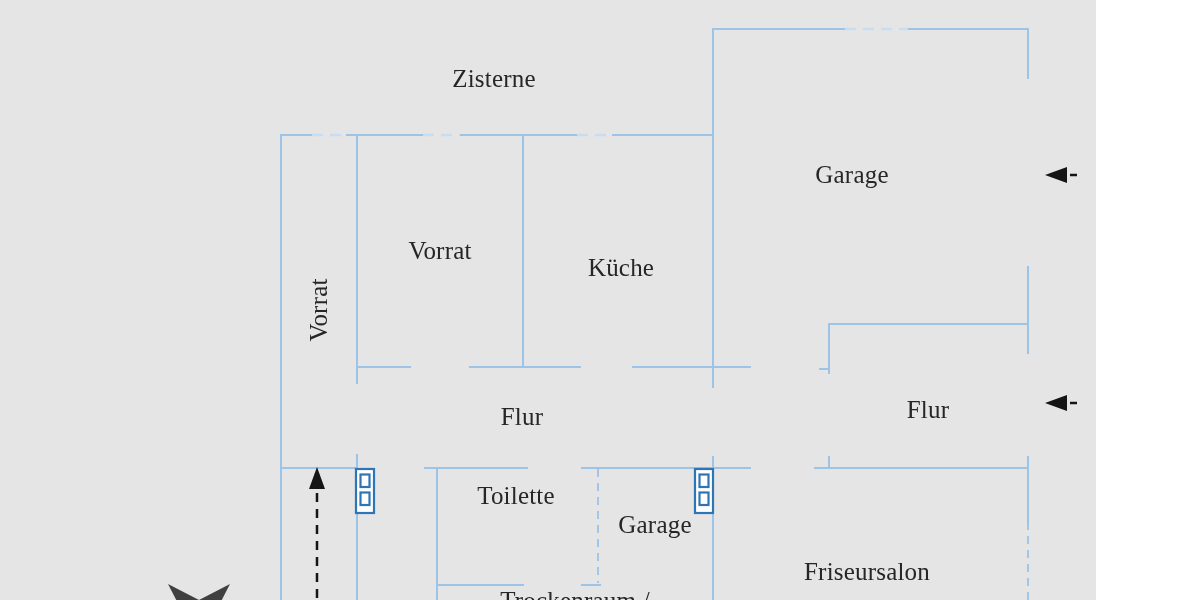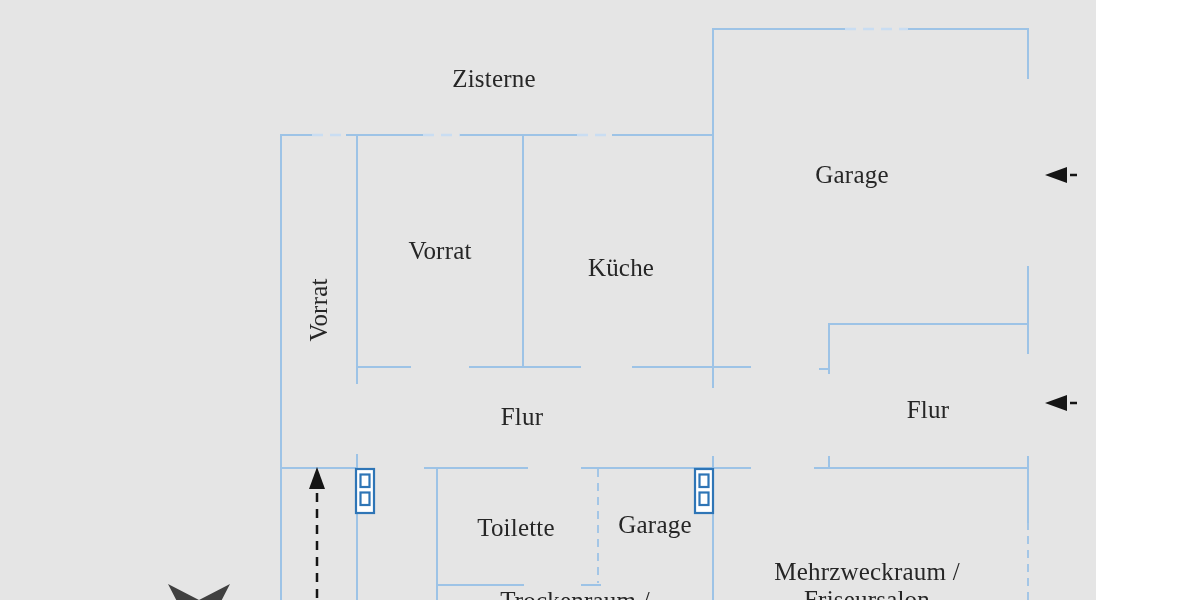--- a/index.html
+++ b/index.html
@@ -17,21 +17,21 @@
     position:absolute;transform:translateX(-50%);text-align:center;
     font-size:25px;color:#262626;line-height:28px;white-space:nowrap;letter-spacing:.2px;
   }
   #lbl-zisterne{left:494px;top:79px}
   #lbl-vorrat-side{left:319px;top:310px}
   #lbl-vorrat{left:440px;top:251px}
   #lbl-kueche{left:621px;top:268px}
   #lbl-garage{left:852px;top:175px}
   #lbl-flur-left{left:522px;top:417px}
   #lbl-flur-right{left:928px;top:410px}
-  #lbl-toilette{left:516px;top:528px}
+  #lbl-toilette{left:516px;top:496px}
   #lbl-heizung{left:655px;top:525px}
   #lbl-mehrzweck{left:867px;top:558px}
   #lbl-trockenraum{left:575px;top:587px}
 </style>
 </head>
 <body>
 
 <div class="canvas">
 
   <svg class="plan-svg" viewBox="0 0 1200 600" xmlns="http://www.w3.org/2000/svg">
@@ -114,18 +114,17 @@
   <div class="label" id="lbl-zisterne">Zisterne</div>
   <div class="label vertical" id="lbl-vorrat-side">Vorrat</div>
   <div class="label" id="lbl-vorrat">Vorrat</div>
   <div class="label" id="lbl-kueche">Küche</div>
   <div class="label" id="lbl-garage">Garage</div>
   <div class="label" id="lbl-flur-left">Flur</div>
   <div class="label" id="lbl-flur-right">Flur</div>
   <div class="label" id="lbl-toilette">Toilette</div>
   <div class="label" id="lbl-heizung">Garage</div>
   <div class="label-block" id="lbl-mehrzweck">
-    <div>Mehrzweckraum /</div>
     <div>Friseursalon</div>
   </div>
   <div class="label-block" id="lbl-trockenraum">Trockenraum /</div>
 
 </div>
 
 </body></html>

